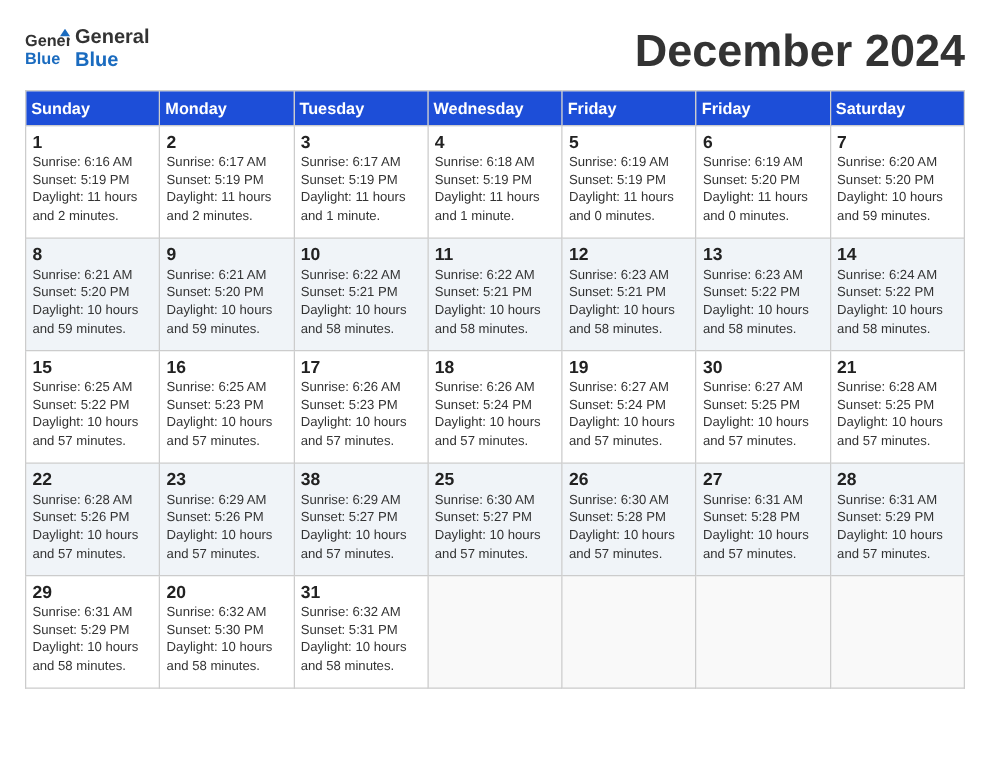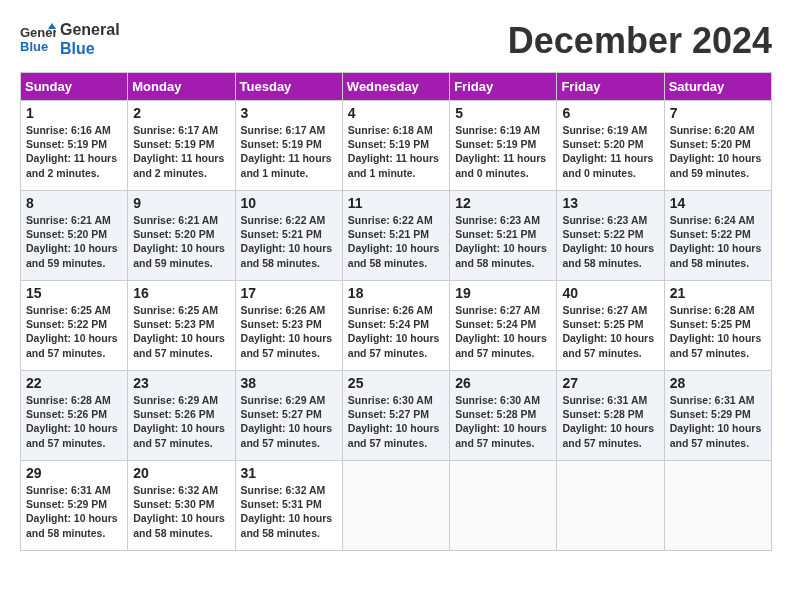--- a/index.html
+++ b/index.html
@@ -37,21 +37,21 @@
     .location {
       font-size: 15px;
       color: #555;
     }
     .calendar {
       width: 100%;
       border-collapse: collapse;
       font-size: 11px;
     }
     .calendar th {
-      background-color: #a21caf;
+      background-color: #1d4ed8;
       color: white;
       padding: 6px 4px;
       text-align: left;
       font-size: 13px;
       font-weight: bold;
       border: 1px solid #ccc;
     }
     .calendar td {
       border: 1px solid #ccc;
       vertical-align: top;
@@ -69,21 +69,20 @@
       font-size: 14px;
       font-weight: bold;
       color: #222;
       display: block;
       margin-bottom: 2px;
     }
     .cell-text {
       font-size: 10.5px;
       color: #333;
       line-height: 1.35;
-      font-weight: bold;
     }
     .empty-cell {
       background-color: #f9f9f9 !important;
     }
   </style>
 </head>
 <body>
 
 <div class="header">
   <div class="logo">
@@ -190,21 +189,21 @@
         </td>
         <td>
           <span class="day-num">18</span>
           <div class="cell-text">Sunrise: 6:26 AM<br>Sunset: 5:24 PM<br>Daylight: 10 hours<br>and 57 minutes.</div>
         </td>
         <td>
           <span class="day-num">19</span>
           <div class="cell-text">Sunrise: 6:27 AM<br>Sunset: 5:24 PM<br>Daylight: 10 hours<br>and 57 minutes.</div>
         </td>
         <td>
-          <span class="day-num">40</span>
+          <span class="day-num">30</span>
           <div class="cell-text">Sunrise: 6:27 AM<br>Sunset: 5:25 PM<br>Daylight: 10 hours<br>and 57 minutes.</div>
         </td>
         <td>
           <span class="day-num">21</span>
           <div class="cell-text">Sunrise: 6:28 AM<br>Sunset: 5:25 PM<br>Daylight: 10 hours<br>and 57 minutes.</div>
         </td>
       </tr>
       <tr>
         <td>
           <span class="day-num">22</span>

